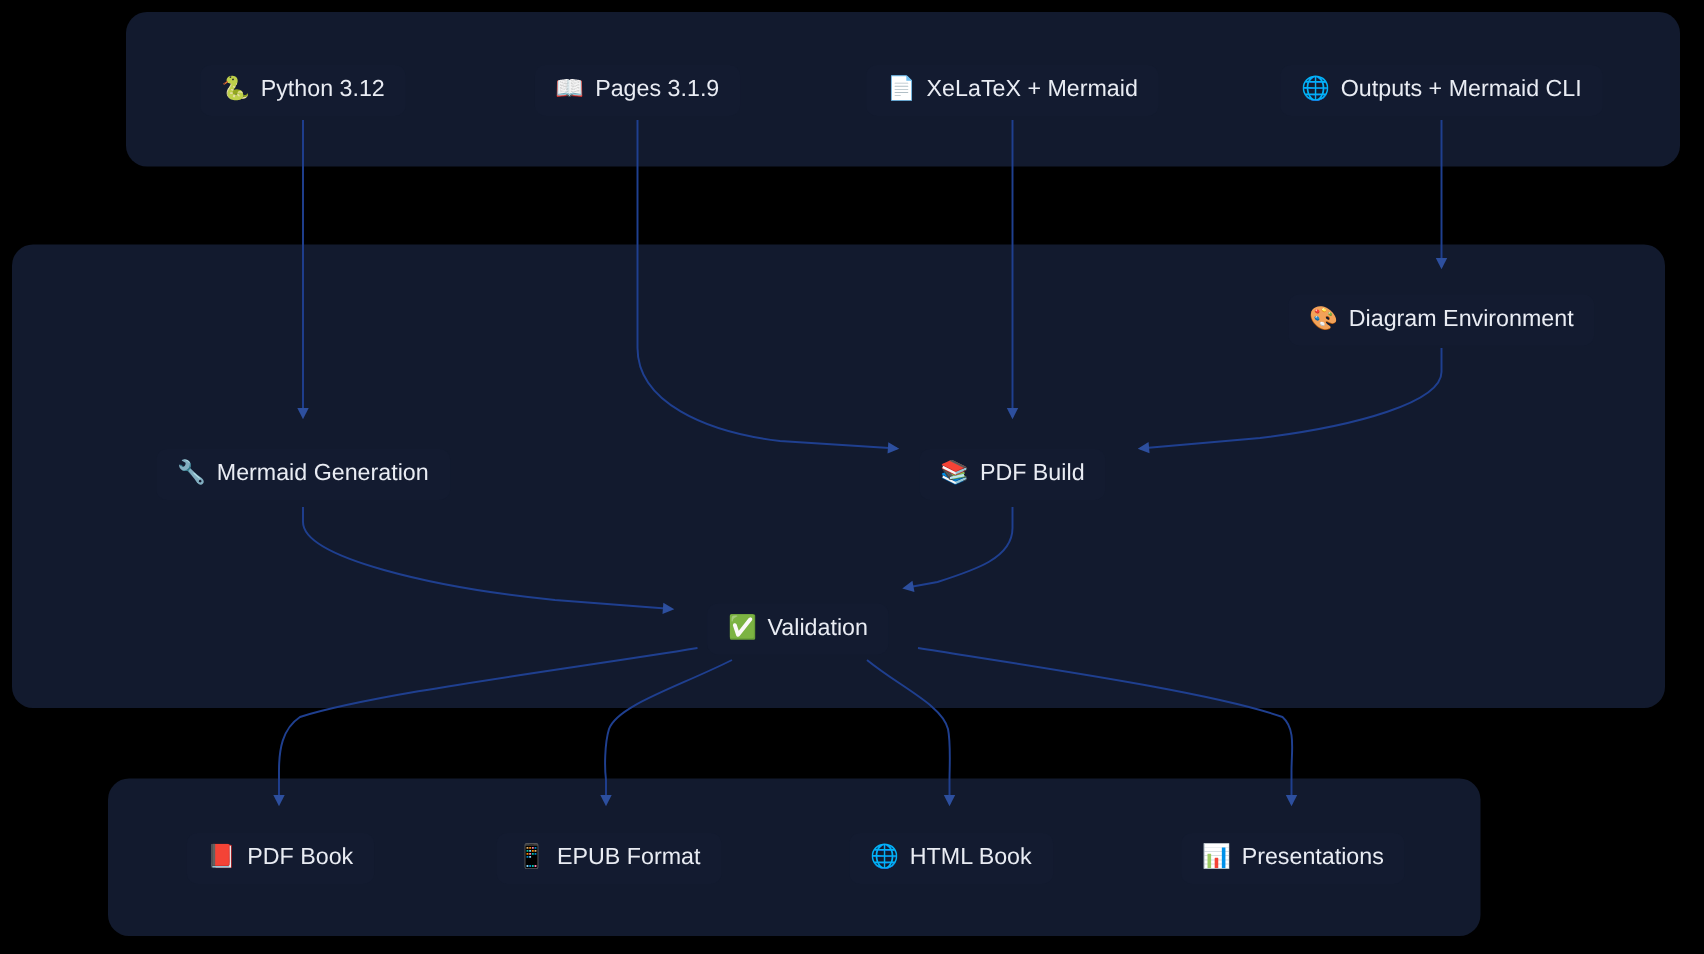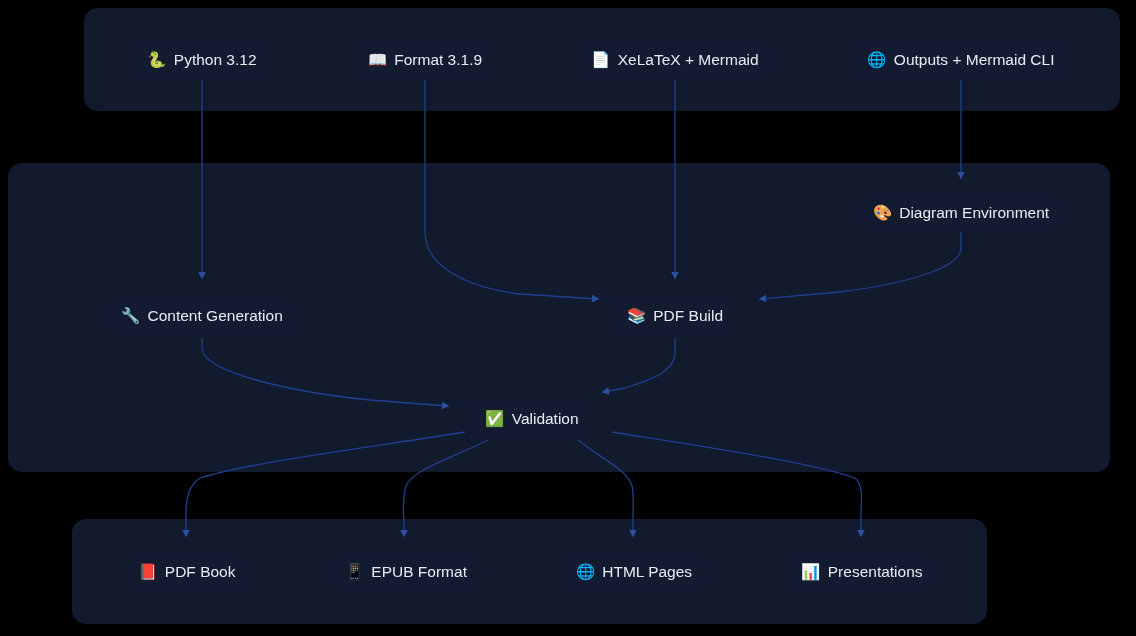--- a/index.html
+++ b/index.html
@@ -110,41 +110,41 @@
     </g>
   </svg>
 
   <div class="node" style="left:202px; top:60px;">
     <span class="node-icon">🐍</span>
     <span class="node-label">Python 3.12</span>
   </div>
 
   <div class="node" style="left:425px; top:60px;">
     <span class="node-icon">📖</span>
-    <span class="node-label">Format 3.1.9</span>
+    <span class="node-label">Pages 3.1.9</span>
   </div>
 
   <div class="node" style="left:675px; top:60px;">
     <span class="node-icon">📄</span>
     <span class="node-label">XeLaTeX + Mermaid</span>
   </div>
 
   <div class="node" style="left:961px; top:60px;">
     <span class="node-icon">🌐</span>
     <span class="node-label">Outputs + Mermaid CLI</span>
   </div>
 
   <div class="node" style="left:961px; top:213px;">
     <span class="node-icon">🎨</span>
     <span class="node-label">Diagram Environment</span>
   </div>
 
   <div class="node" style="left:202px; top:316px;">
     <span class="node-icon">🔧</span>
-    <span class="node-label">Content Generation</span>
+    <span class="node-label">Mermaid Generation</span>
   </div>
 
   <div class="node" style="left:675px; top:316px;">
     <span class="node-icon">📚</span>
     <span class="node-label">PDF Build</span>
   </div>
 
   <div class="node" style="left:532px; top:419px;">
     <span class="node-icon">✅</span>
     <span class="node-label">Validation</span>
@@ -155,21 +155,21 @@
     <span class="node-label">PDF Book</span>
   </div>
 
   <div class="node" style="left:406px; top:572px;">
     <span class="node-icon">📱</span>
     <span class="node-label">EPUB Format</span>
   </div>
 
   <div class="node" style="left:634px; top:572px;">
     <span class="node-icon">🌐</span>
-    <span class="node-label">HTML Pages</span>
+    <span class="node-label">HTML Book</span>
   </div>
 
   <div class="node" style="left:862px; top:572px;">
     <span class="node-icon">📊</span>
     <span class="node-label">Presentations</span>
   </div>
 
 </div>
 
 </body></html>

